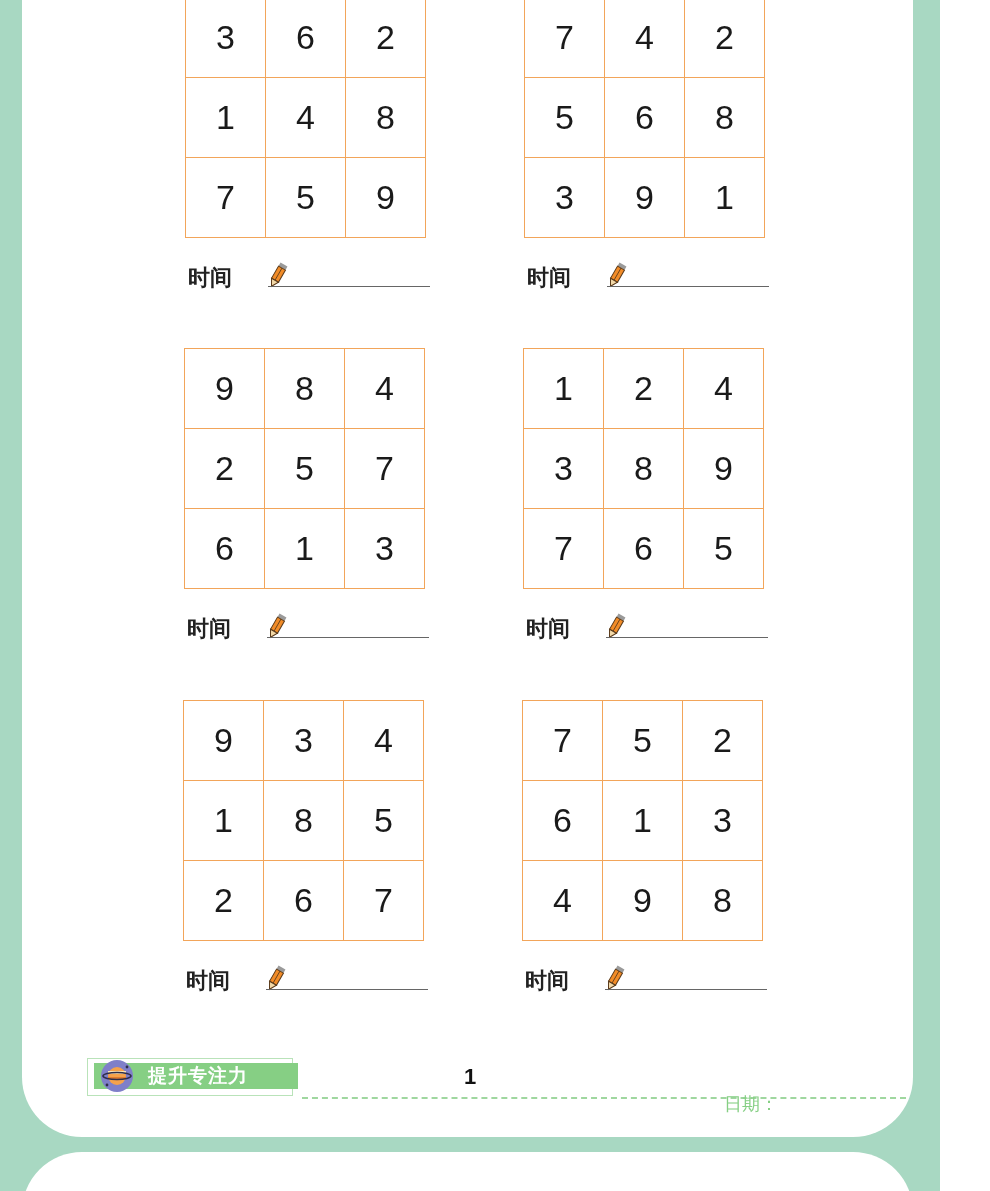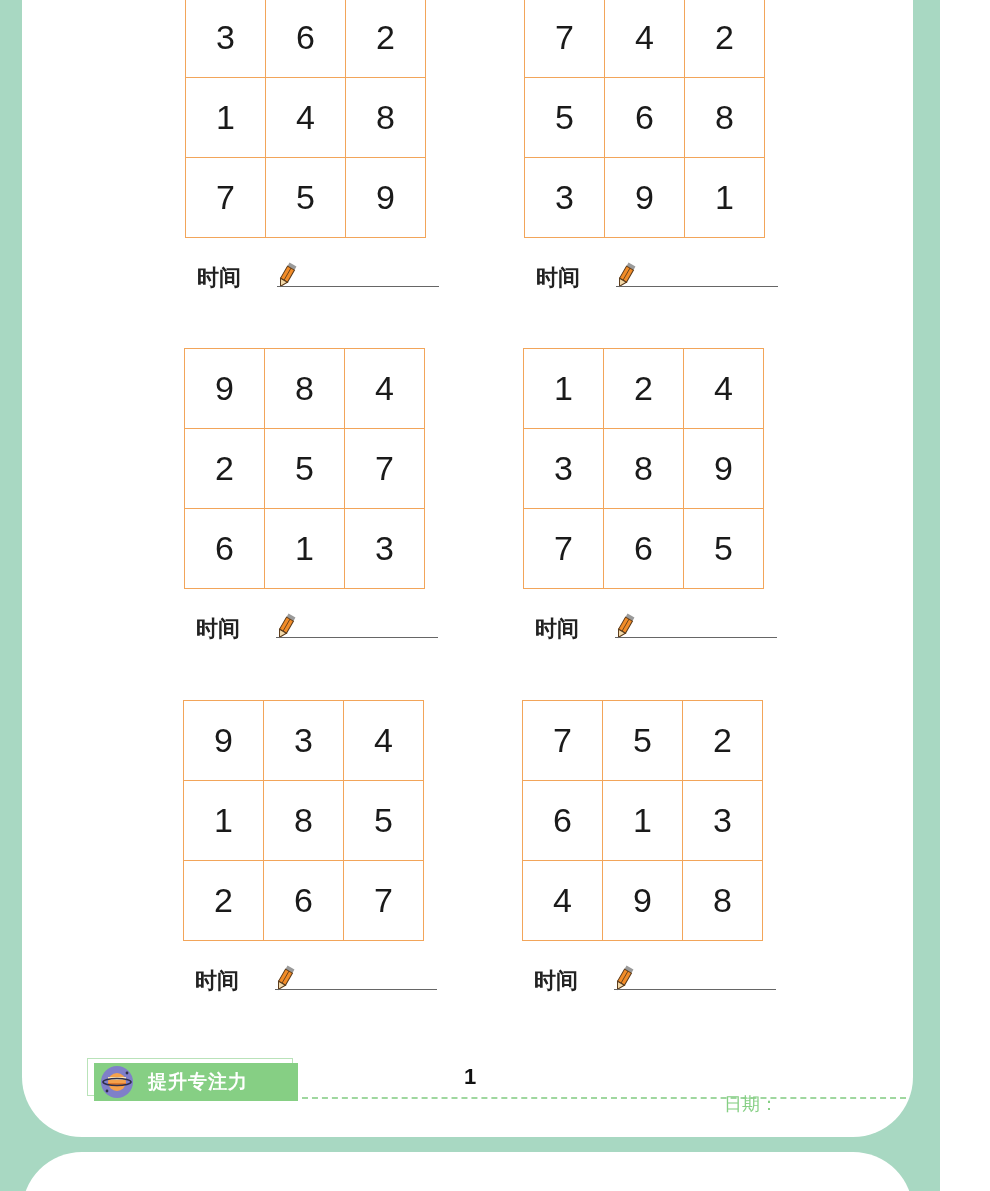--- a/index.html
+++ b/index.html
@@ -27,37 +27,37 @@
     display:grid; grid-template-columns:repeat(3,80px); grid-template-rows:repeat(3,80px);
     border-top:1.5px solid #f2a55a; border-left:1.5px solid #f2a55a;
     width:240px;
   }
   .cell {
     border-right:1.5px solid #f2a55a; border-bottom:1.5px solid #f2a55a;
     display:flex; align-items:center; justify-content:center;
     font-size:34px; color:#1a1a1a;
   }
   .time-row {
-    position:absolute; left:12px; width:242px; height:40px;
+    position:absolute; left:3px; width:242px; height:40px;
   }
   .time-label {
     position:absolute; left:0; top:8px; font-size:22px; font-weight:bold; color:#222;
     font-family:"DejaVu Sans", sans-serif;
   }
   .pencil { position:absolute; left:78px; top:6px; width:24px; height:28px; }
   .time-line {
     position:absolute; left:80px; top:31px; width:162px; height:0;
     border-top:1.5px solid #666;
   }
   .footer-badge-shadow {
     position:absolute; left:87px; top:1058px; width:204px; height:36px;
     border:1.5px solid #b9e3b9; background:#fff;
   }
   .footer-badge {
-    position:absolute; left:94px; top:1063px; width:204px; height:38px;
+    position:absolute; left:94px; top:1063px; width:204px; height:26px;
     background:#86cf84; display:flex; align-items:center;
   }
   .badge-icon { margin-left:6px; width:34px; height:34px; }
   .badge-text {
     margin-left:14px; color:#fff; font-size:19px; font-weight:bold;
     font-family:"DejaVu Sans", sans-serif; letter-spacing:1px;
   }
   .dash-line {
     position:absolute; left:302px; top:1097px; width:604px; height:0;
     border-top:2px dashed #9fd79f;

